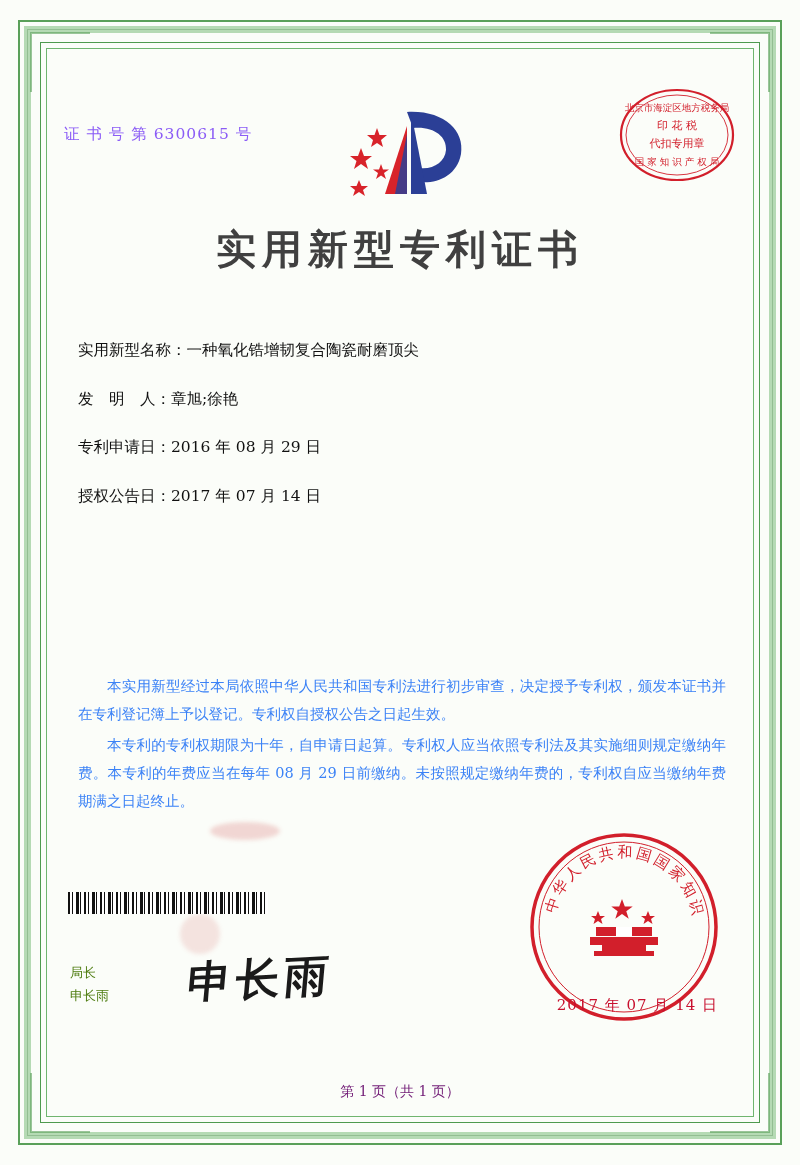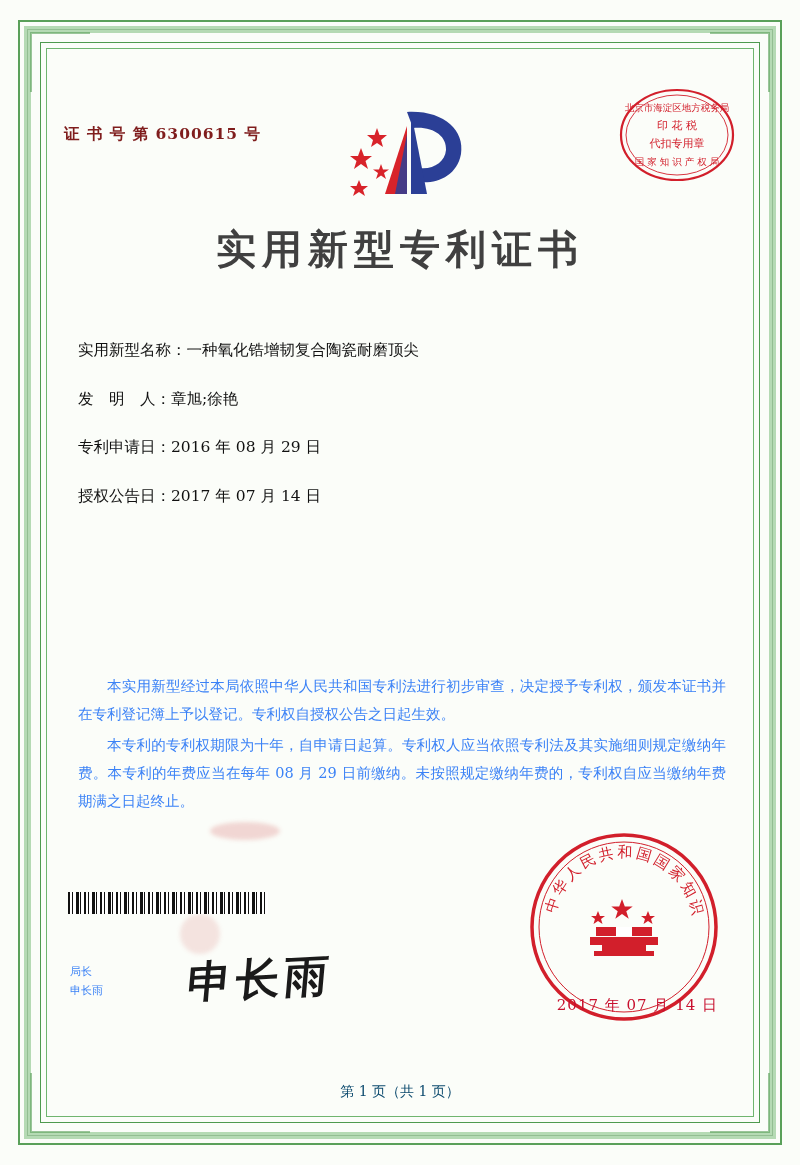--- a/index.html
+++ b/index.html
@@ -88,24 +88,23 @@
     top: 62px;
     right: 60px;
     bottom: 62px;
   }
 
   .cert-no {
     position: absolute;
     left: 4px;
     top: 62px;
     font-size: 15.5px;
-    color: #7f1d1d;
+    color: #8b5cf6;
     letter-spacing: 1px;
     white-space: nowrap;
-    font-weight: bold;
   }
 
   
   .logo {
     position: absolute;
     left: 50%;
     top: 42px;
     transform: translateX(-50%);
     width: 170px;
     height: 105px;
@@ -180,22 +179,22 @@
         #111 0px, #111 2px, #fff 2px, #fff 4px,
         #111 4px, #111 5px, #fff 5px, #fff 8px,
         #111 8px, #111 11px, #fff 11px, #fff 12px,
         #111 12px, #111 13px, #fff 13px, #fff 16px);
   }
 
   .signature-block {
     position: absolute;
     left: 10px;
     top: 900px;
-    font-size: 11px;
-    color: #3b82f6;
+    font-size: 13px;
+    color: #4d7c0f;
     line-height: 1.75;
   }
   .sign-script {
     position: absolute;
     left: 128px;
     top: 888px;
     font-size: 44px;
     font-family: "DejaVu Serif", "Liberation Serif", serif;
     color: #1a1a1a;
     transform: skewX(-8deg) rotate(-3deg);
@@ -221,21 +220,21 @@
     white-space: nowrap;
   }
 
   .page-no {
     position: absolute;
     left: 0;
     right: 0;
     bottom: 2px;
     text-align: center;
     font-size: 14px;
-    color: #0c4a6e;
+    color: #701a75;
   }
 
   
   .smudge {
     position: absolute;
     background: rgba(200, 40, 40, .18);
     border-radius: 50%;
     filter: blur(2px);
   }
 </style>

